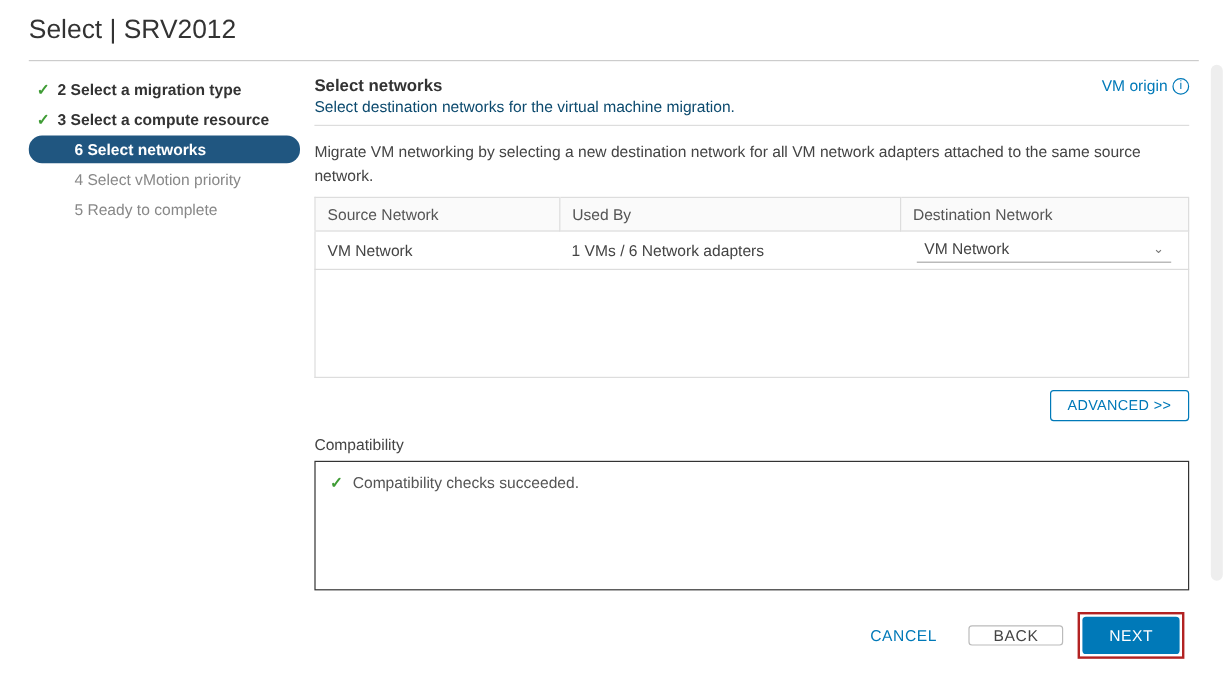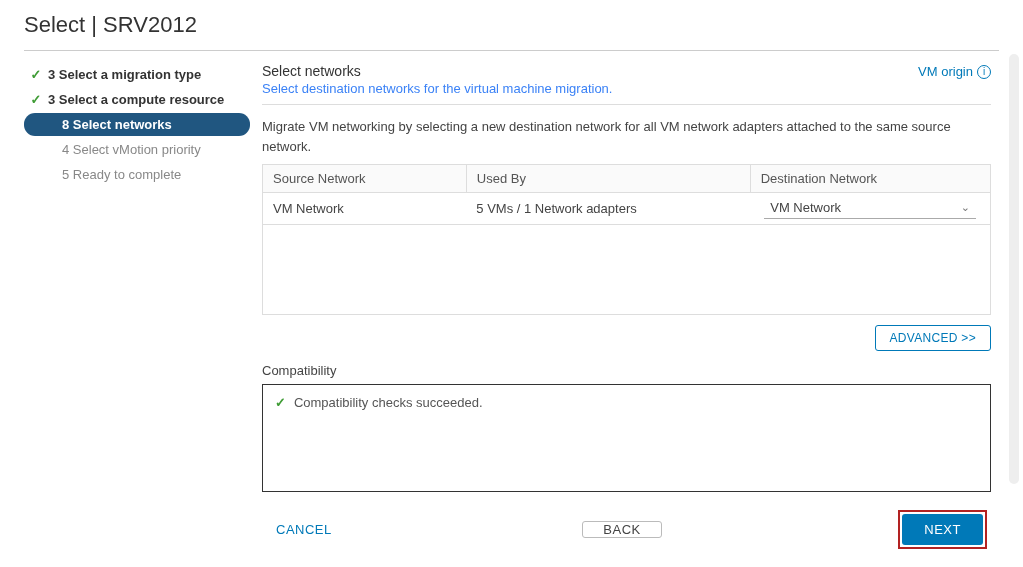--- a/index.html
+++ b/index.html
@@ -55,28 +55,28 @@
   .wizard-step.future .indent { display:inline-block; width:8px; }
   .content {
     flex: 1;
     padding-right: 8px;
   }
   .content-header {
     display: flex;
     justify-content: space-between;
     align-items: baseline;
   }
-  .section-title { font-weight: 400; font-size: 14px; color:#333; }
+  .section-title { font-weight: 700; font-size: 14px; color:#333; }
   .vm-origin { color: #0079b8; font-size: 13px; display:flex; align-items:center; gap:4px; cursor:pointer;}
   .vm-origin .info {
     display:inline-flex; align-items:center; justify-content:center;
     width:14px; height:14px; border:1px solid #0079b8; border-radius:50%;
     font-size:10px; line-height:1; color:#0079b8;
   }
-  .subtext { color: #3b82f6; margin: 2px 0 8px 0; font-size: 13px;}
+  .subtext { color: #0c4a6e; margin: 2px 0 8px 0; font-size: 13px;}
   .hr { border-top: 1px solid #ddd; margin-bottom: 12px; }
   .desc { color: #444; line-height: 1.5; margin-bottom: 8px; font-size:13px;}
   table.net {
     width: 100%;
     border-collapse: collapse;
     border: 1px solid #ddd;
     font-size: 13px;
   }
   table.net th {
     text-align: left;
@@ -113,21 +113,21 @@
   }
   .compat-label { color:#444; margin-bottom:6px; font-size:13px;}
   .compat-box {
     border: 1px solid #333;
     padding: 10px 12px;
     min-height: 108px;
   }
   .compat-line { display:flex; align-items:center; gap:8px; color:#555; font-size:13px;}
   .compat-line .chk2 { color:#3f9c35; font-weight:700; }
   .footer {
-    display:flex; justify-content:space-between; gap:12px;
+    display:flex; justify-content:flex-end; gap:12px;
     padding: 18px 4px 4px 0;
     align-items:center;
   }
   .btn-text {
     background:none; border:none; color:#0079b8; font-size:13px; letter-spacing:0.5px;
     padding: 8px 14px; cursor:pointer;
   }
   .btn-sec {
     background:#fff; border:1px solid #bbb; color:#444;
     padding: 0 20px; font-size:13px; letter-spacing:0.5px;
@@ -149,30 +149,30 @@
 </head>
 <body>
 
 <div class="dialog">
   <div class="title-row">Select | SRV2012</div>
 
   <div class="body">
     <div class="wizard">
       <div class="wizard-step done">
         <span class="chk">✓</span>
-        <span>3 Select a migration type</span>
+        <span>2 Select a migration type</span>
       </div>
       <div class="wizard-step done">
         <span class="chk">✓</span>
         <span>3 Select a compute resource</span>
       </div>
       <div class="wizard-step active">
         <span class="chk">✓</span>
         <span class="indent"></span>
-        <span>8 Select networks</span>
+        <span>6 Select networks</span>
       </div>
       <div class="wizard-step future">
         <span class="chk">✓</span>
         <span class="indent"></span>
         <span>4 Select vMotion priority</span>
       </div>
       <div class="wizard-step future">
         <span class="chk">✓</span>
         <span class="indent"></span>
         <span>5 Ready to complete</span>
@@ -195,21 +195,21 @@
         <thead>
           <tr>
             <th style="width:28%">Source Network</th>
             <th style="width:39%">Used By</th>
             <th>Destination Network</th>
           </tr>
         </thead>
         <tbody>
           <tr>
             <td>VM Network</td>
-            <td>5 VMs / 1 Network adapters</td>
+            <td>1 VMs / 6 Network adapters</td>
             <td>
               <div class="dest-cell">
                 <span>VM Network</span>
                 <span class="chevron">⌄</span>
               </div>
             </td>
           </tr>
         </tbody>
       </table>
       <div class="table-pad"></div>

